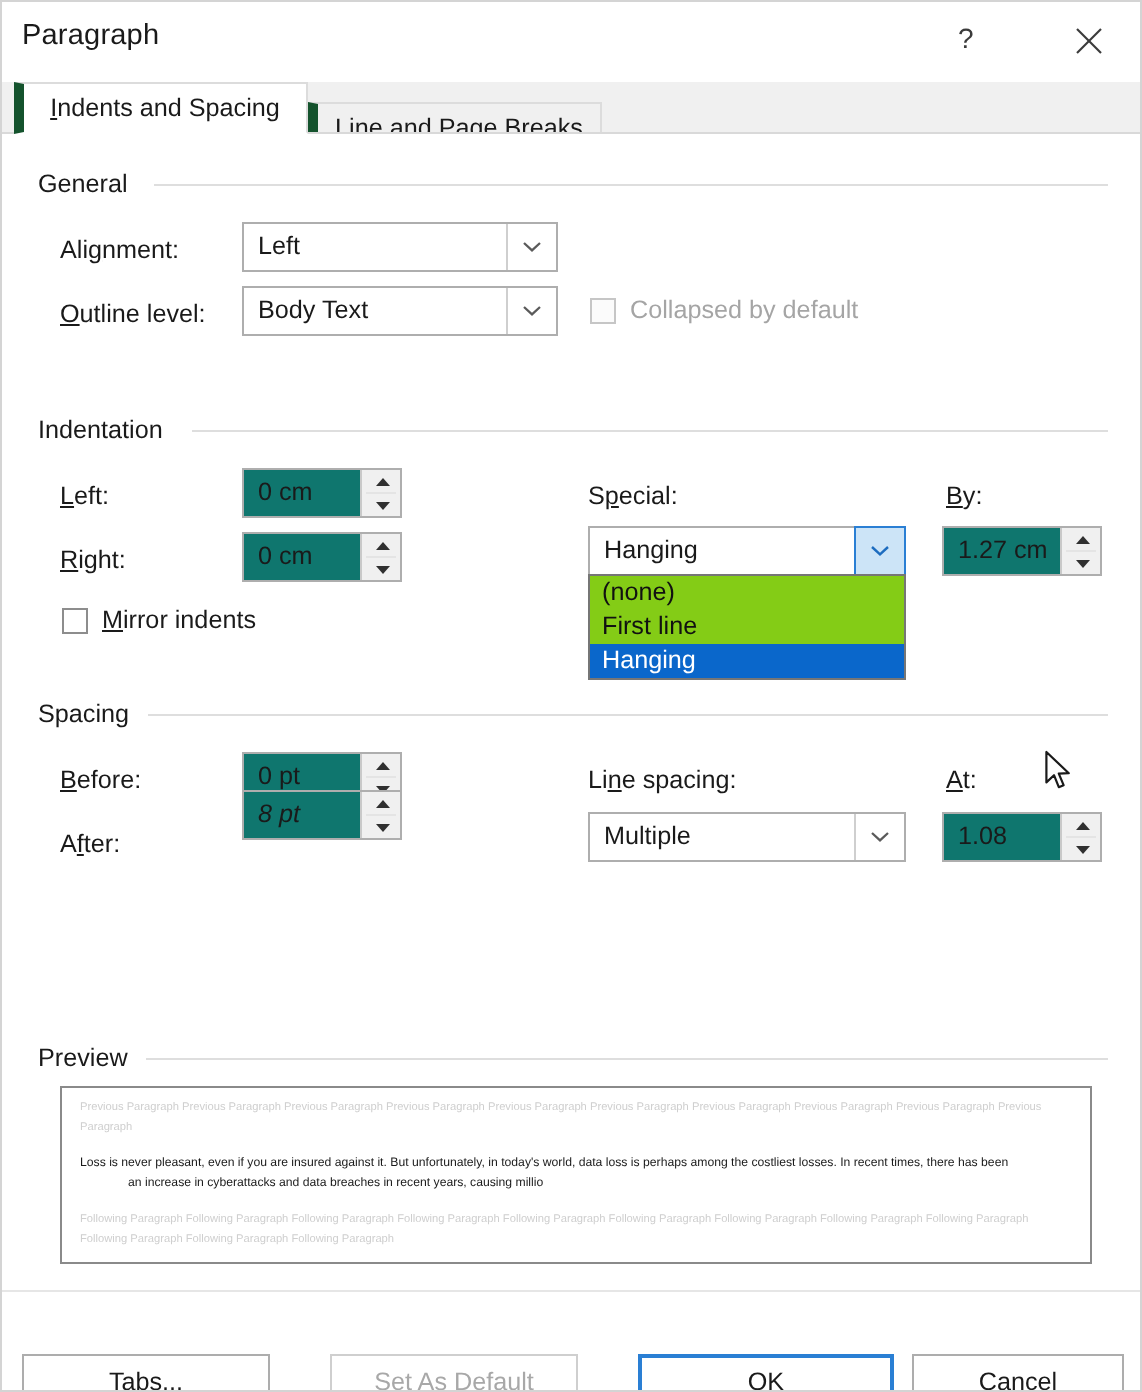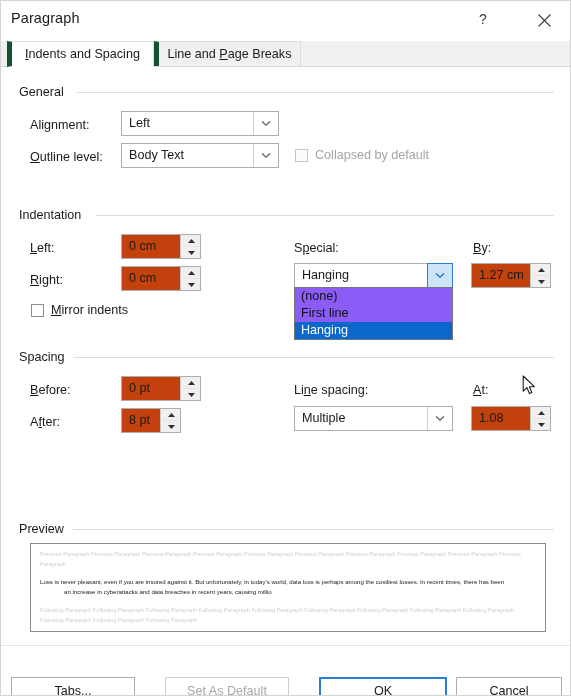--- a/index.html
+++ b/index.html
@@ -53,20 +53,21 @@
     border-left: 5px solid #14532d; border-right: 1px solid #dcdcdc;
     border-top: 1px solid #dcdcdc;
   }
   #tab-indents-and-spacing {
     left: 6px; width: 147px; background: #ffffff;
     border-bottom: 1px solid #ffffff; z-index: 3;
   }
   #tab-line-and-page-breaks {
     left: 153px; width: 147px; background: #f0f0f0;
     border-bottom: 1px solid #d9d9d9;
+    margin-top: 10px;
   }
 
   
   #body { position: absolute; left: 0; top: 66px; width: 571px; height: 578px; background: #ffffff; }
 
   .group-label {
     position: absolute; font-size: 12.6px; color: #1a1a1a;
     background: #ffffff; padding-right: 6px; z-index: 2;
   }
   .group-rule {
@@ -94,21 +95,21 @@
     display: flex; align-items: center; justify-content: center;
   }
   .combo .combo-arrow svg { display: block; }
   .combo.active .combo-arrow {
     background: #cce4f7; border: 1px solid #2a7fd4; border-left: 1px solid #2a7fd4;
     width: 26px; height: 25px; top: -1px; right: -1px;
   }
 
   
   .spin {
-    position: absolute; height: 25px; background: #c2410c; border: 1px solid #aeaeae;
+    position: absolute; height: 25px; background: #0f766e; border: 1px solid #aeaeae;
   }
   .spin .spin-text {
     position: absolute; left: 7px; top: 0; right: 22px; height: 23px;
     line-height: 23px; font-size: 12.6px; color: #1a1a1a;
     overflow: hidden; white-space: nowrap;
   }
   .spin .spin-btns {
     position: absolute; right: 0; top: 0; width: 20px; height: 23px;
     background: #f0f0f0; border-left: 1px solid #c9c9c9;
   }
@@ -129,21 +130,21 @@
     width: 13px; height: 13px; border: 1px solid #8d8d8d; background: #ffffff;
     margin-right: 7px; flex: none;
   }
   .cbox.disabled { border-color: #c6c6c6; background: #fbfbfb; }
   .cblabel { font-size: 12.6px; color: #1a1a1a; white-space: nowrap; }
   .cblabel.disabled { color: #a5a5a5; }
 
   
   #special-dropdown-list {
     position: absolute; left: 293px; top: 286px; width: 159px;
-    background: #8b5cf6; border: 1px solid #767676; z-index: 40;
+    background: #84cc16; border: 1px solid #767676; z-index: 40;
   }
   .dd-item {
     height: 17px; line-height: 17px; padding-left: 6px;
     font-size: 12.6px; color: #111111; white-space: nowrap;
   }
   .dd-item.selected { background: #0a67cb; color: #ffffff; }
 
   
   #preview-box {
     position: absolute; left: 29px; top: 542px; width: 516px; height: 89px;
@@ -325,21 +326,21 @@
           </div>
         <div class="spin-dn">
             <svg width="9" height="6" viewBox="0 0 9 6">
               <polygon points="4.5,5 1,1 8,1" fill="#303030"></polygon>
             </svg>
           </div>
       </div>
     </div>
 
     <div class="field-label" style="left:29px; top:348px;">A<span class="u">f</span>ter:</div>
-    <div class="spin" style="left:120px; top:341px; width:60px;">
+    <div class="spin" style="left:120px; top:328px; width:80px;font-style:italic;">
       <div class="spin-text">8 pt</div>
       <div class="spin-btns">
         <div class="spin-up">
             <svg width="9" height="6" viewBox="0 0 9 6">
               <polygon points="4.5,1 8,5 1,5" fill="#303030"></polygon>
             </svg>
           </div>
         <div class="spin-dn">
             <svg width="9" height="6" viewBox="0 0 9 6">
               <polygon points="4.5,5 1,1 8,1" fill="#303030"></polygon>

